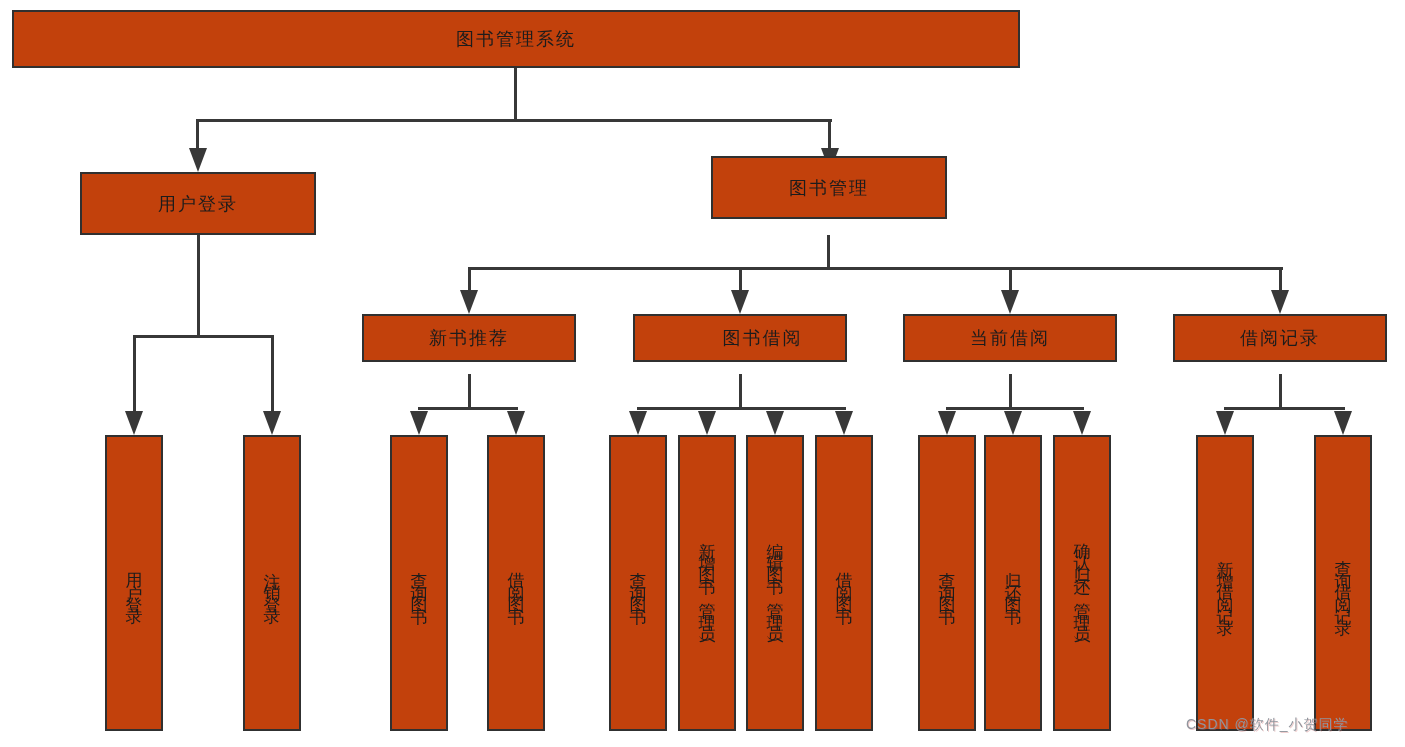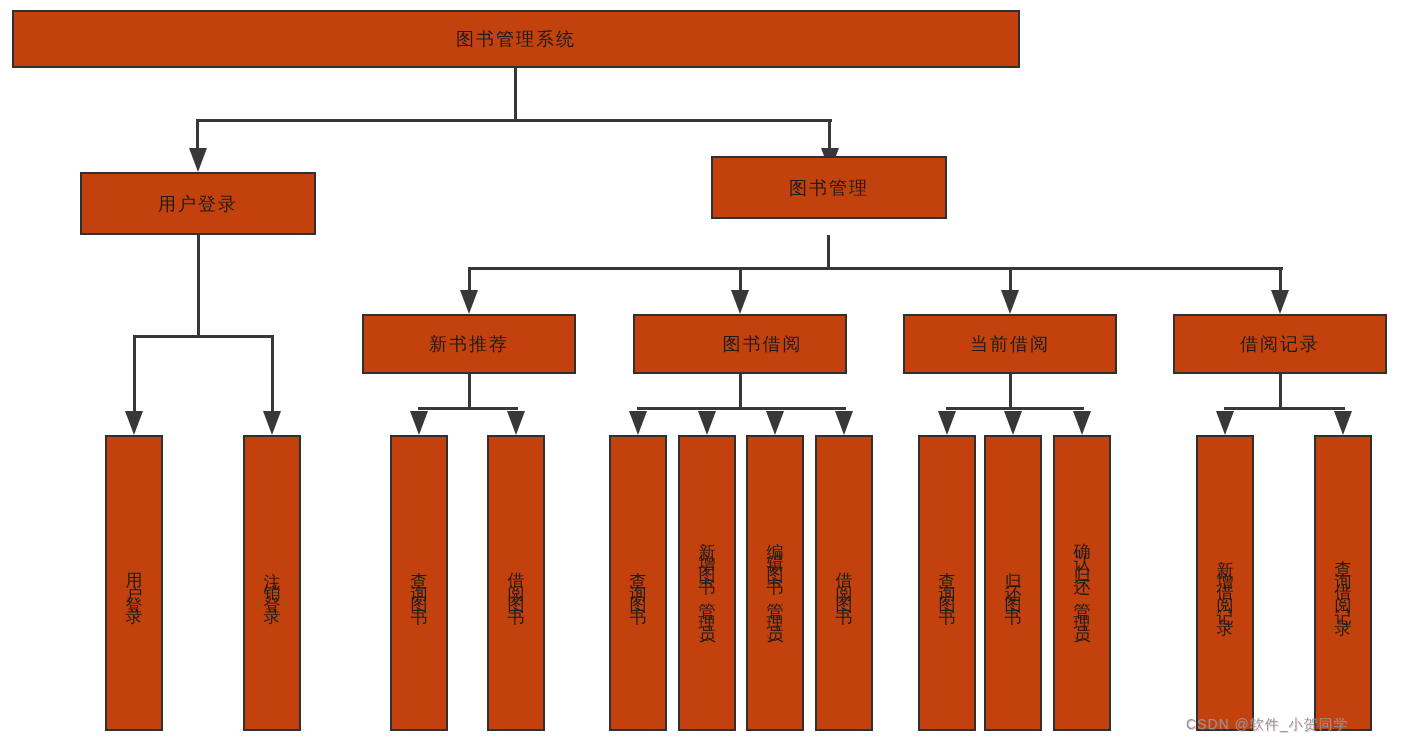--- a/index.html
+++ b/index.html
@@ -15,21 +15,21 @@
     background:#c2410c;
     border:2.5px solid #303030;
     box-sizing:border-box;
     display:flex;
     align-items:center;
     justify-content:center;
     z-index:2;
   }
   .lvl-root{width:1008px;height:58px;}
   .lvl-2{width:236px;height:63px;}
-  .lvl-3{width:214px;height:60px;}
+  .lvl-3{width:214px;height:48px;}
   .leaf{width:58px;height:296px;}
   .hlabel{
     font-size:18px;
     color:#1c1c1c;
     letter-spacing:2px;
     white-space:nowrap;
   }
   .vlabel{
     writing-mode:vertical-rl;
     text-orientation:mixed;

